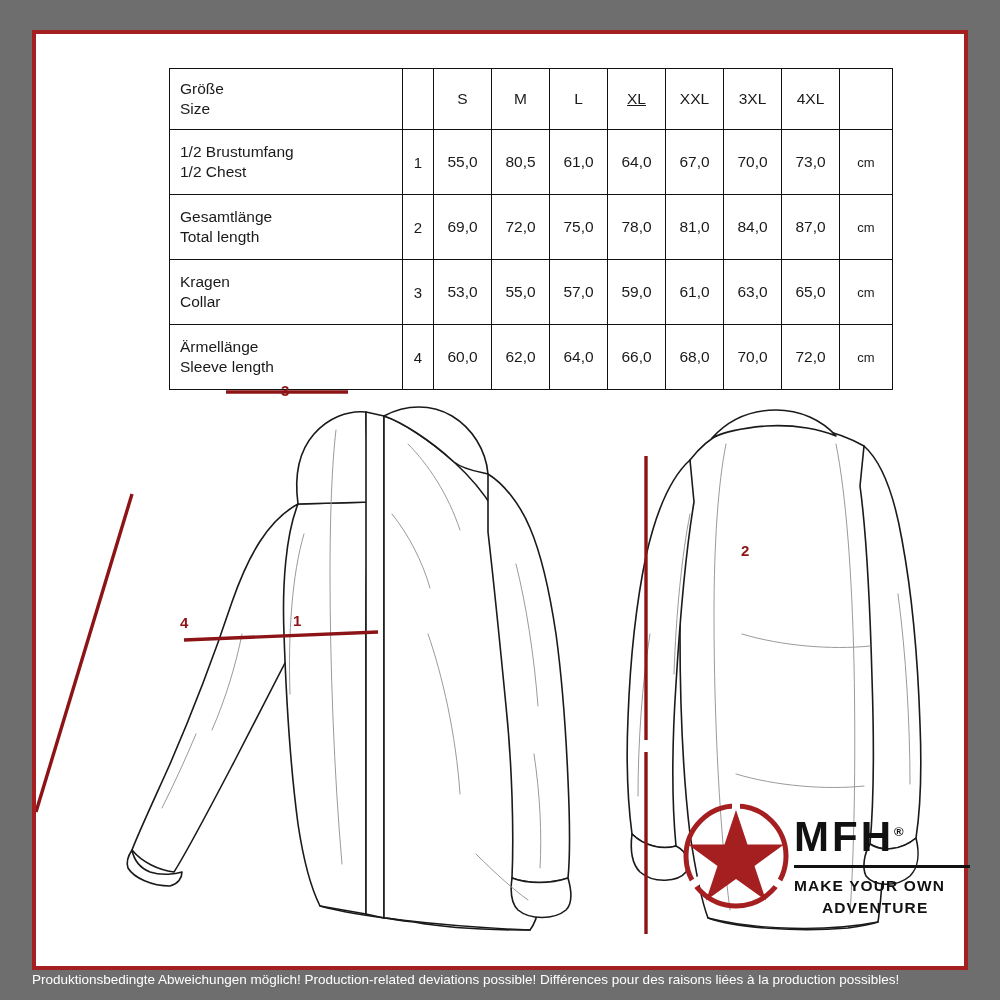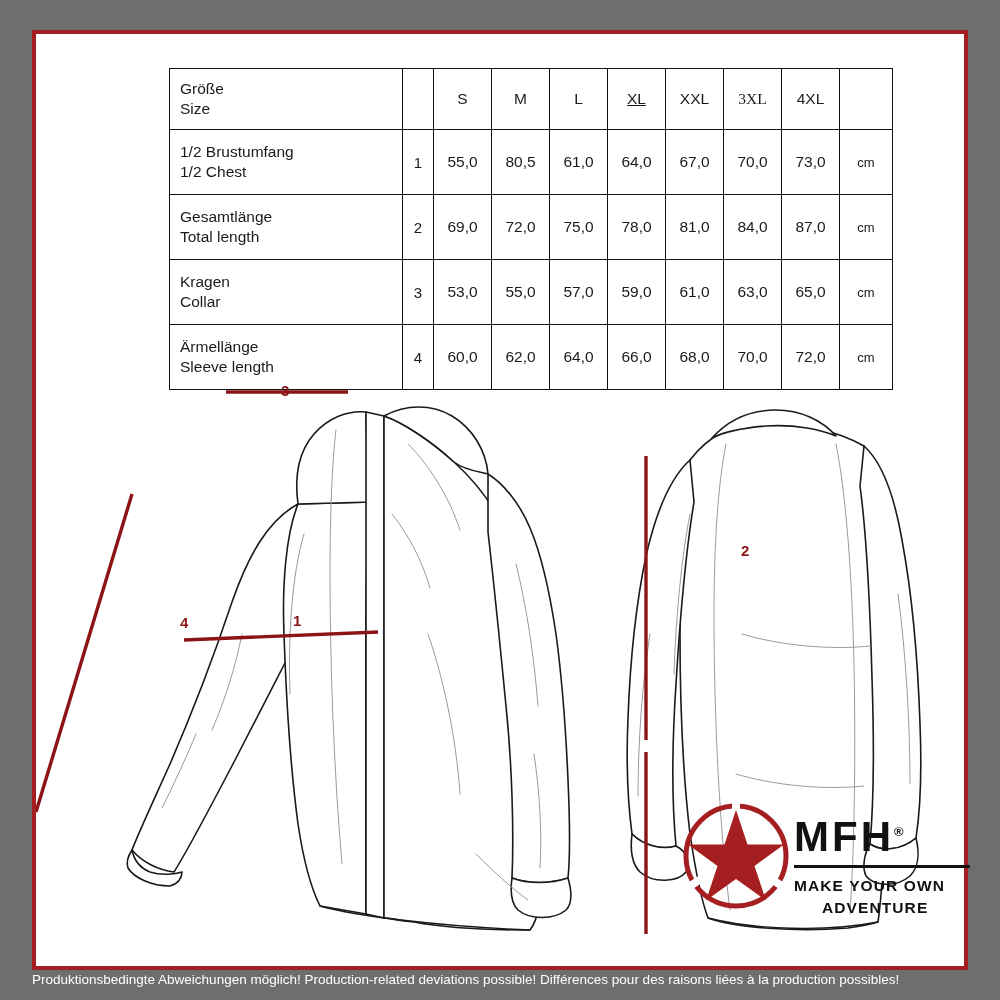--- a/index.html
+++ b/index.html
@@ -79,21 +79,21 @@
     height: 48px;
   }
   .size-table tr.row td {
     height: 52px;
   }
   .hdr-m { font-size: 13px; }
   .hdr-s { font-size: 16px; }
   .hdr-l { font-size: 16px; }
   .hdr-xl { font-size: 15.5px; text-decoration: underline; }
   .hdr-xxl { font-size: 15px; }
-  .hdr-3xl { font-size: 15px; font-family: Liberation Serif, serif; }
+  .hdr-3xl { font-size: 15px; }
   .hdr-4xl { font-size: 15px; }
 
   
   .illus {
     position: absolute;
     left: 0;
     top: 300px;
     width: 928px;
     height: 600px;
   }

